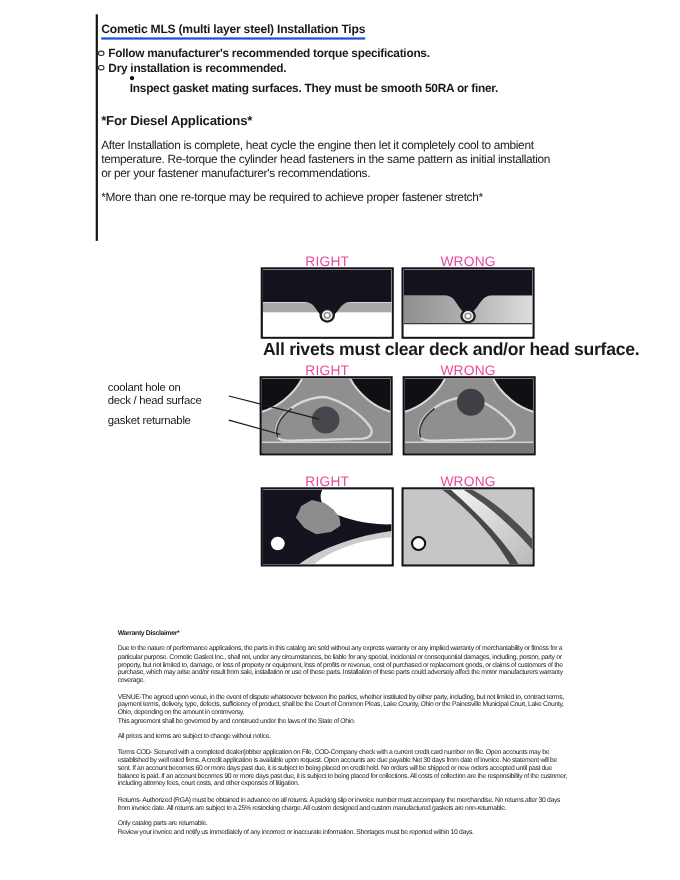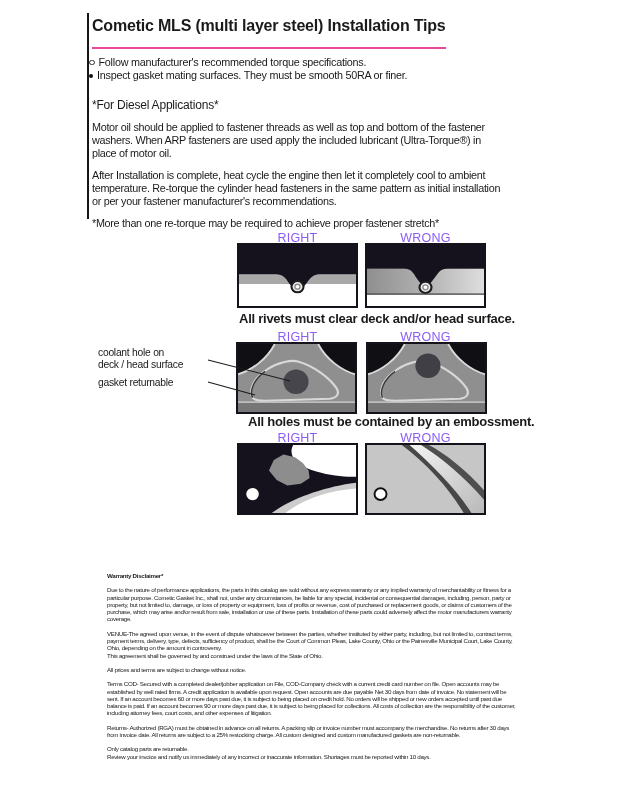--- a/index.html
+++ b/index.html
@@ -1,34 +1,34 @@
 <!DOCTYPE html>
 <html><head>
 <meta charset="utf-8">
 <style>
   html,body{margin:0;padding:0;background:#ffffff;}
   .page{position:relative;width:618px;height:800px;background:#ffffff;overflow:hidden;
         font-family:"Liberation Sans", sans-serif;color:#1a1a1a;}
   .vrule{position:absolute;left:87px;top:13px;width:2px;height:206px;background:#151515;}
   .content{position:absolute;left:89px;top:17px;width:420px;}
-  .title{display:inline-block;margin:0 0 0 3px;font-size:16px;font-weight:bold;letter-spacing:-0.2px;
-         border-bottom:2px solid #ec4899;padding-bottom:12px;}
-  .bullets{margin-top:7px;font-size:10.8px;letter-spacing:-0.25px;line-height:13.4px;}
+  .title{display:inline-block;margin:0 0 0 3px;font-size:11px;font-weight:bold;letter-spacing:-0.2px;
+         border-bottom:2px solid #1d4ed8;padding-bottom:1px;}
+  .bullets{margin-top:7px;font-size:10.8px;letter-spacing:-0.25px;line-height:13.4px;font-weight:bold;}
   .b-row{display:flex;align-items:baseline;}
   .ring{flex:0 0 auto;width:3.5px;height:3.5px;border:1.2px solid #333;border-radius:50%;
         margin:0 4px 1px 0;display:inline-block;position:relative;top:-1px;}
   .dot{flex:0 0 auto;width:4px;height:4px;background:#111;border-radius:50%;
        margin:0 4px 1px 0;display:inline-block;position:relative;top:-1px;}
-  .sub{}
-  .h-diesel{margin:15px 0 0 3px;font-size:12px;font-weight:normal;letter-spacing:-0.2px;}
+  .sub{padding-left:29px;flex-direction:column;}
+  .h-diesel{margin:15px 0 0 3px;font-size:12px;font-weight:bold;letter-spacing:-0.2px;}
   .para{margin:9px 0 0 3px;width:414px;font-size:10.8px;letter-spacing:-0.3px;line-height:13px;}
-  .rw-label{position:absolute;width:121px;text-align:center;font-size:12.5px;letter-spacing:0.2px;color:#8b5cf6;}
+  .rw-label{position:absolute;width:121px;text-align:center;font-size:12.5px;letter-spacing:0.2px;color:#ec4899;}
   .dbox{position:absolute;border:2px solid #15121c;background:#fff;box-sizing:border-box;}
   .dbox svg{display:block;}
-  .dcap{position:absolute;font-size:13px;font-weight:bold;letter-spacing:-0.25px;line-height:12px;white-space:pre-line;}
+  .dcap{position:absolute;font-size:16px;font-weight:bold;letter-spacing:-0.25px;line-height:12px;white-space:pre-line;}
   .side-label{position:absolute;left:98px;width:110px;text-align:left;font-size:10.3px;
               letter-spacing:-0.25px;line-height:11.5px;white-space:pre-line;}
   .ptr{position:absolute;left:205px;top:350px;}
   .legal{position:absolute;left:107px;top:572px;width:409px;font-size:6.2px;letter-spacing:-0.3px;
          line-height:7.3px;color:#222;}
   .legal p{margin:0 0 7px 0;white-space:pre-line;}
   .legal .lh{font-weight:bold;margin:0 0 7px 0;}
   .code{position:absolute;left:385px;top:758px;font-size:13.5px;letter-spacing:0.4px;color:#c2410c;margin-top:44px;}
 </style>
 </head>
@@ -39,28 +39,31 @@
   <div class="vrule"></div>
 
   <div class="content">
     <h1 class="title">Cometic MLS (multi layer steel) Installation Tips</h1>
 
     <div class="bullets">
       <div class="b-row">
         <span class="ring"></span>
         <span>Follow manufacturer's recommended torque specifications.</span>
       </div>
+      <div class="b-row">
+        <span class="ring"></span>
+        <span>Dry installation is recommended.</span>
+      </div>
       <div class="b-row sub">
         <span class="dot"></span>
         <span>Inspect gasket mating surfaces.  They must be smooth 50RA or finer.</span>
       </div>
     </div>
 
     <h2 class="h-diesel">*For Diesel Applications*</h2>
-    <p class="para">Motor oil should be applied to fastener threads as well as top and bottom of the fastener washers. When ARP fasteners are used apply the included lubricant (Ultra-Torque®) in place of motor oil.</p>
     <p class="para">After Installation is complete, heat cycle the engine then let it completely cool to ambient temperature. Re-torque the cylinder head fasteners in the same pattern as initial installation or per your fastener manufacturer's recommendations.</p>
     <p class="para">*More than one re-torque may be required to achieve proper fastener stretch*</p>
   </div>
 
   <div class="rw-label" style="left:237px;top:231px;">RIGHT</div>
   <div class="rw-label" style="left:365px;top:231px;">WRONG</div>
 
   <div class="dbox" style="left:237px;top:243px;">
     <svg width="117" height="61" viewBox="0 0 121 67" preserveAspectRatio="none">
       <rect x="0" y="0" width="121" height="67" fill="#ffffff"></rect>
@@ -123,21 +126,20 @@
       <rect x="0" y="62.5" width="121" height="9.5" fill="#777777"></rect>
       <path d="M15,57 C11,48 16,36 30,27 C40,20 55,16.5 62,18.5 C78,23 95,36 102,47 C105,52 103,57 95,58 L28,60 C20,60 17,59.5 15,57 Z" fill="none" stroke="#d8d8d8" stroke-width="2.2"></path>
       <path d="M15,57 C12,49 16,38 28,29" fill="none" stroke="#3c3c3c" stroke-width="1.6"></path>
       <circle cx="62" cy="23" r="13" fill="#3f3f45"></circle>
     </svg>
   </div>
   <svg class="ptr" width="100" height="50">
     <line x1="3" y1="10" x2="85" y2="31" stroke="#1a1a1a" stroke-width="1.1"></line>
     <line x1="3" y1="32" x2="50" y2="45" stroke="#1a1a1a" stroke-width="1.1"></line>
   </svg>
-  <div class="dcap" style="left:248px;top:416px;">All holes must be contained by an embossment.</div>
 
   <div class="rw-label" style="left:237px;top:431px;">RIGHT</div>
   <div class="rw-label" style="left:365px;top:431px;">WRONG</div>
 
   <div class="dbox" style="left:237px;top:443px;">
     <svg width="117" height="68" viewBox="0 0 121 72" preserveAspectRatio="none">
       <rect x="0" y="0" width="121" height="72" fill="#ffffff"></rect>
       <path d="M121,40 C90,44 55,56 34,72 L48,72 C66,57 94,48 121,46 Z" fill="#cccccc"></path>
       <path d="M0,0 L56,0 C50,12 60,22 80,28 C95,32.5 110,34 121,33.5 L121,40 C90,44 55,56 34,72 L0,72 Z" fill="#16121d"></path>
       <polygon points="36,16 46,10 58,13 66,19 72,27 73,35 64,41 50,43 39,37 31,27" fill="#8d8d8d"></polygon>

